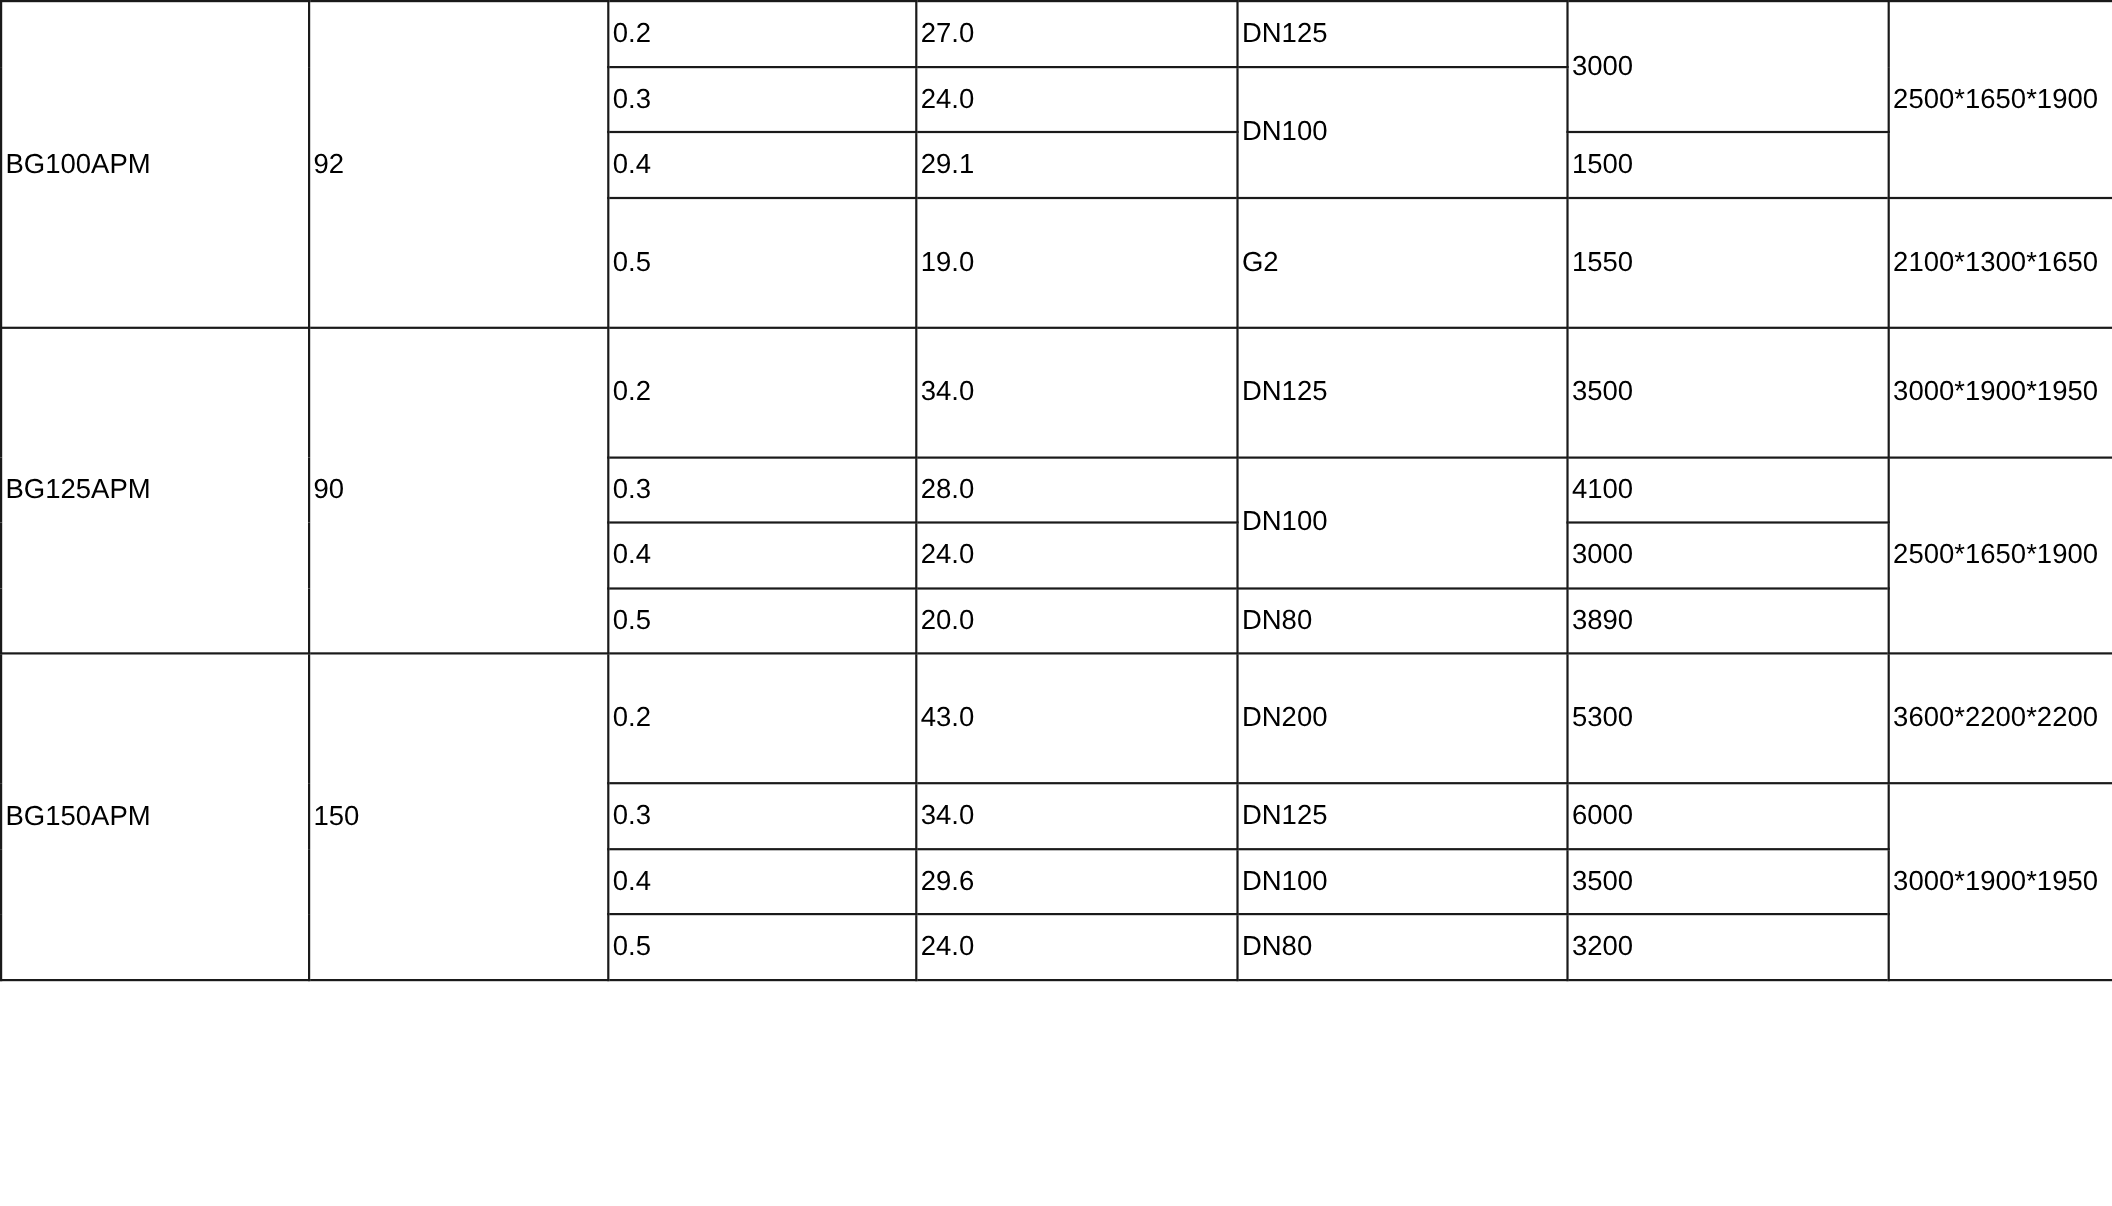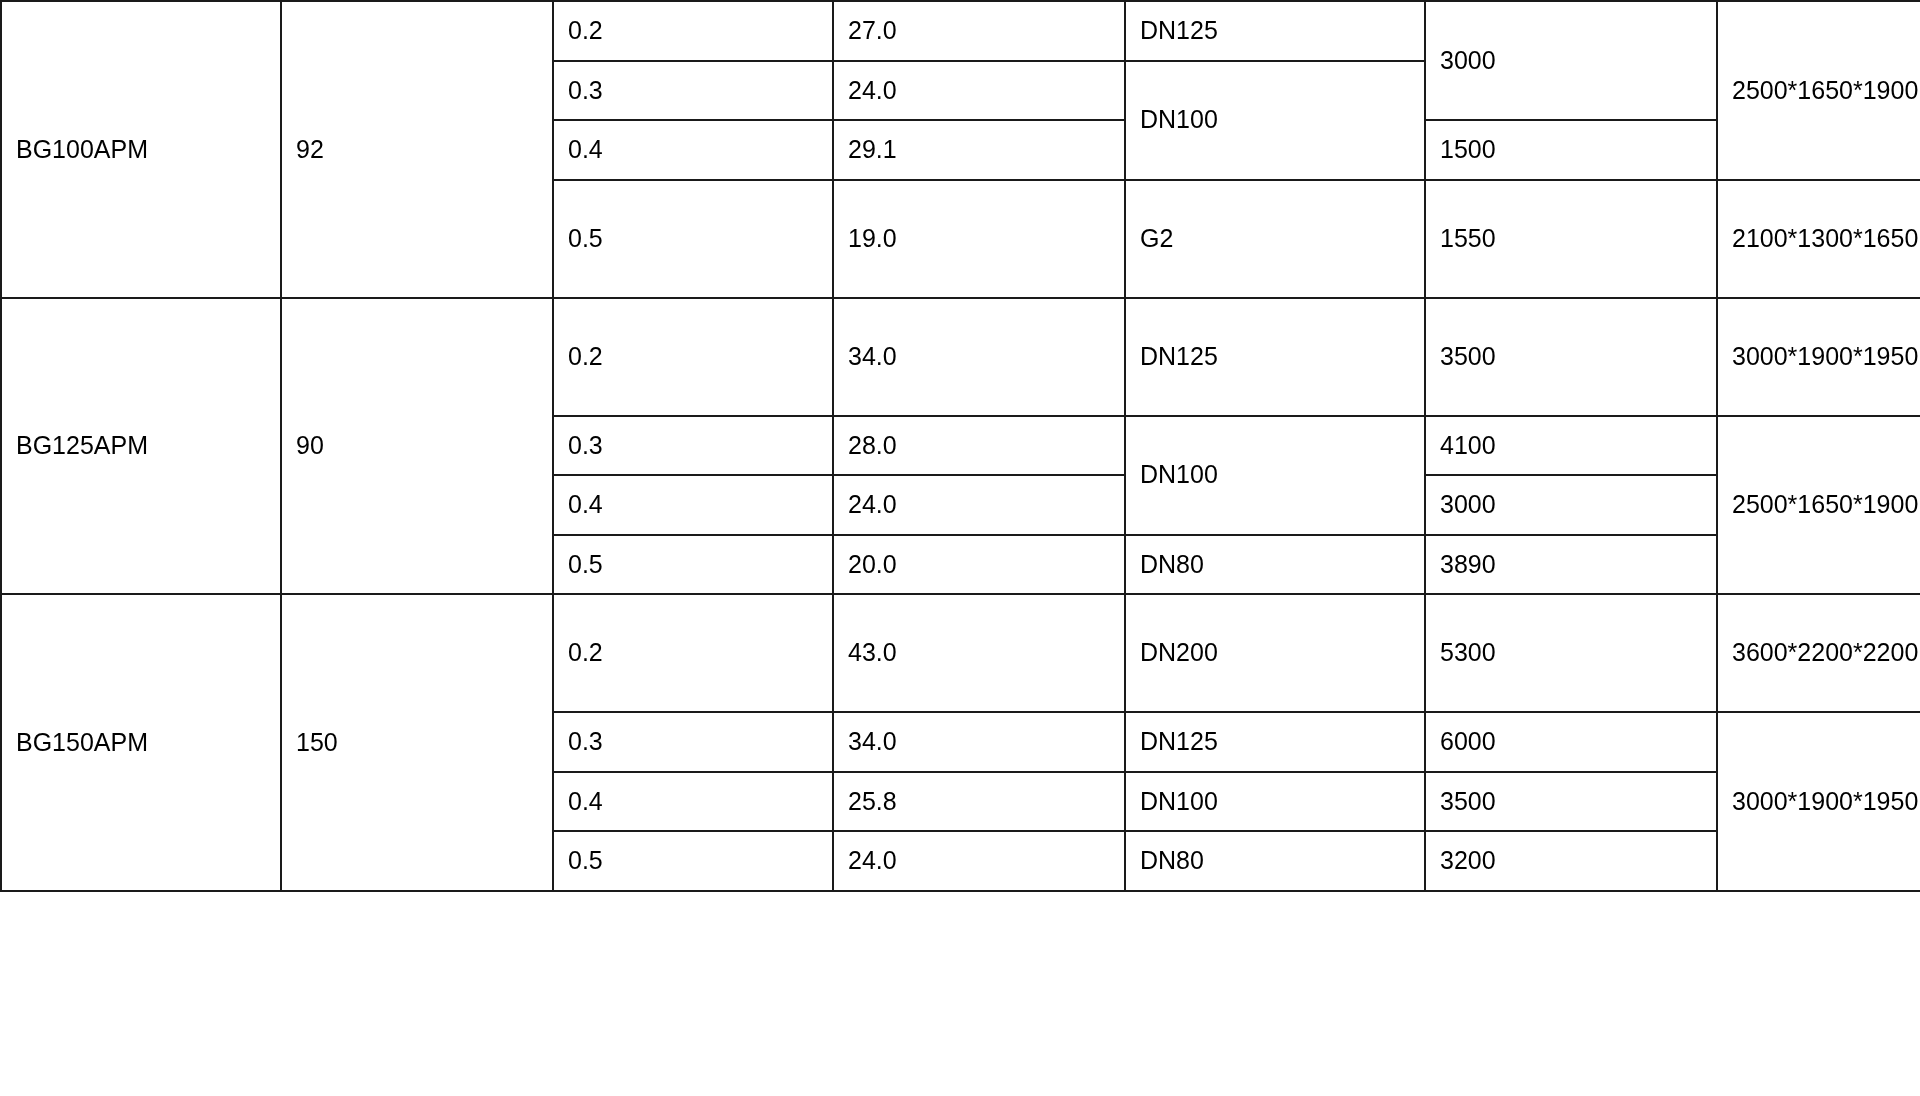--- a/index.html
+++ b/index.html
@@ -23,21 +23,21 @@
   table.spec-table {
     border-collapse: collapse;
     table-layout: fixed;
     width: 1904px;
     margin: 0;
   }
   table.spec-table td {
     border: 2px solid #1a1a1a;
     font-size: 25px;
     line-height: 1.5;
-    padding: 10px 14px;
+    padding: 10px 3px;
     vertical-align: middle;
     word-wrap: break-word;
     overflow-wrap: break-word;
     color: #000;
   }
   
   col.c-model { width: 280px; }
   col.c-power { width: 272px; }
   col.c-press { width: 280px; }
   col.c-flow   { width: 292px; }
@@ -131,21 +131,21 @@
       </tr>
       <tr>
         <td>0.3</td>
         <td>34.0</td>
         <td>DN125</td>
         <td>6000</td>
         <td rowspan="3">3000*1900*1950</td>
       </tr>
       <tr>
         <td>0.4</td>
-        <td>25.8</td>
+        <td>29.6</td>
         <td>DN100</td>
         <td>3500</td>
       </tr>
       <tr>
         <td>0.5</td>
         <td>24.0</td>
         <td>DN80</td>
         <td>3200</td>
       </tr>
 

